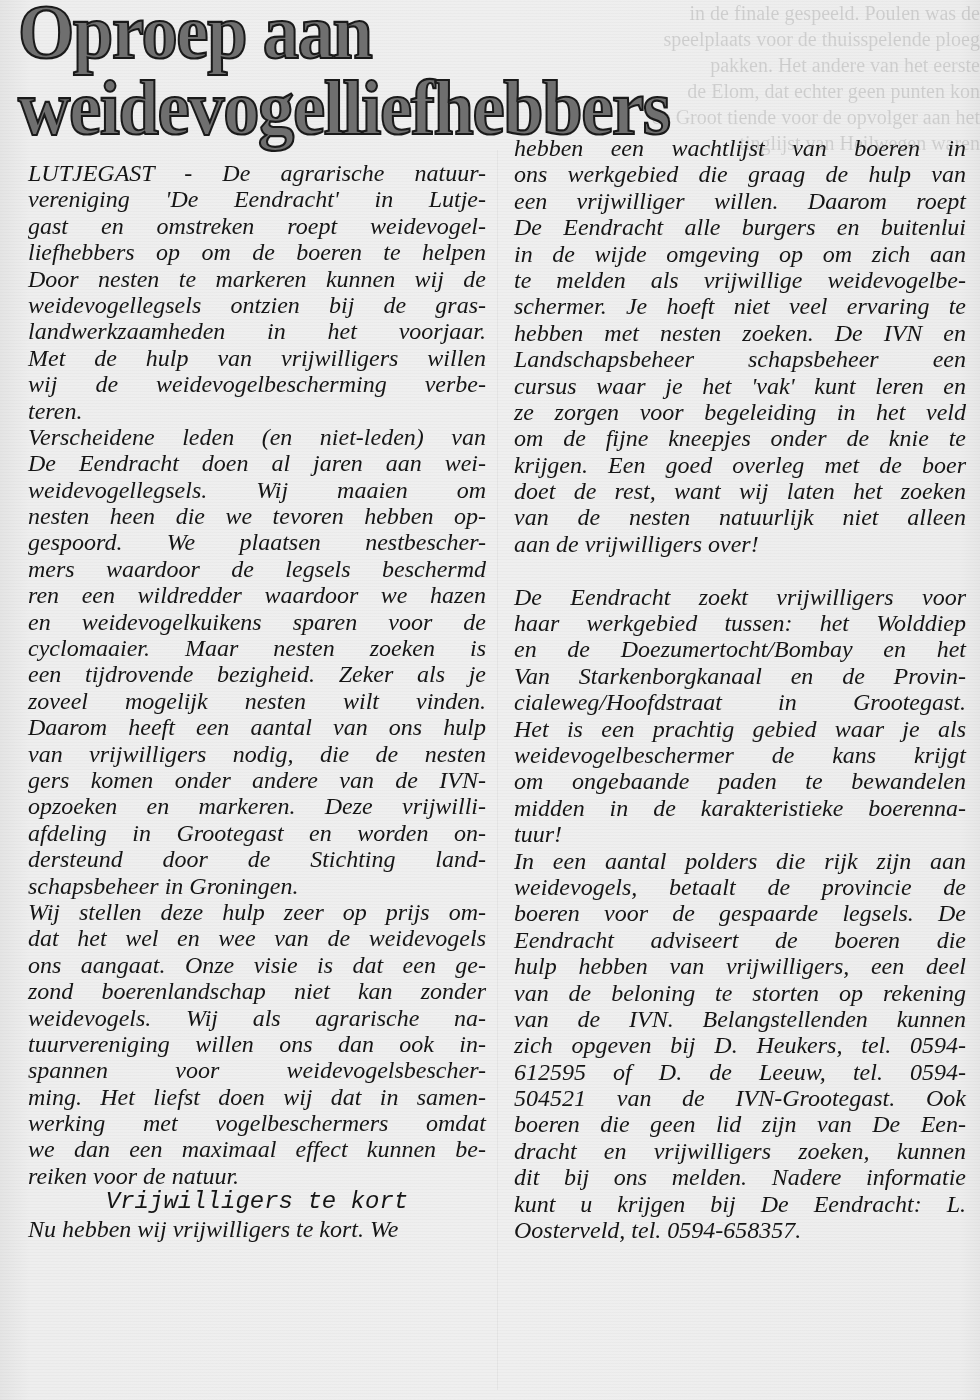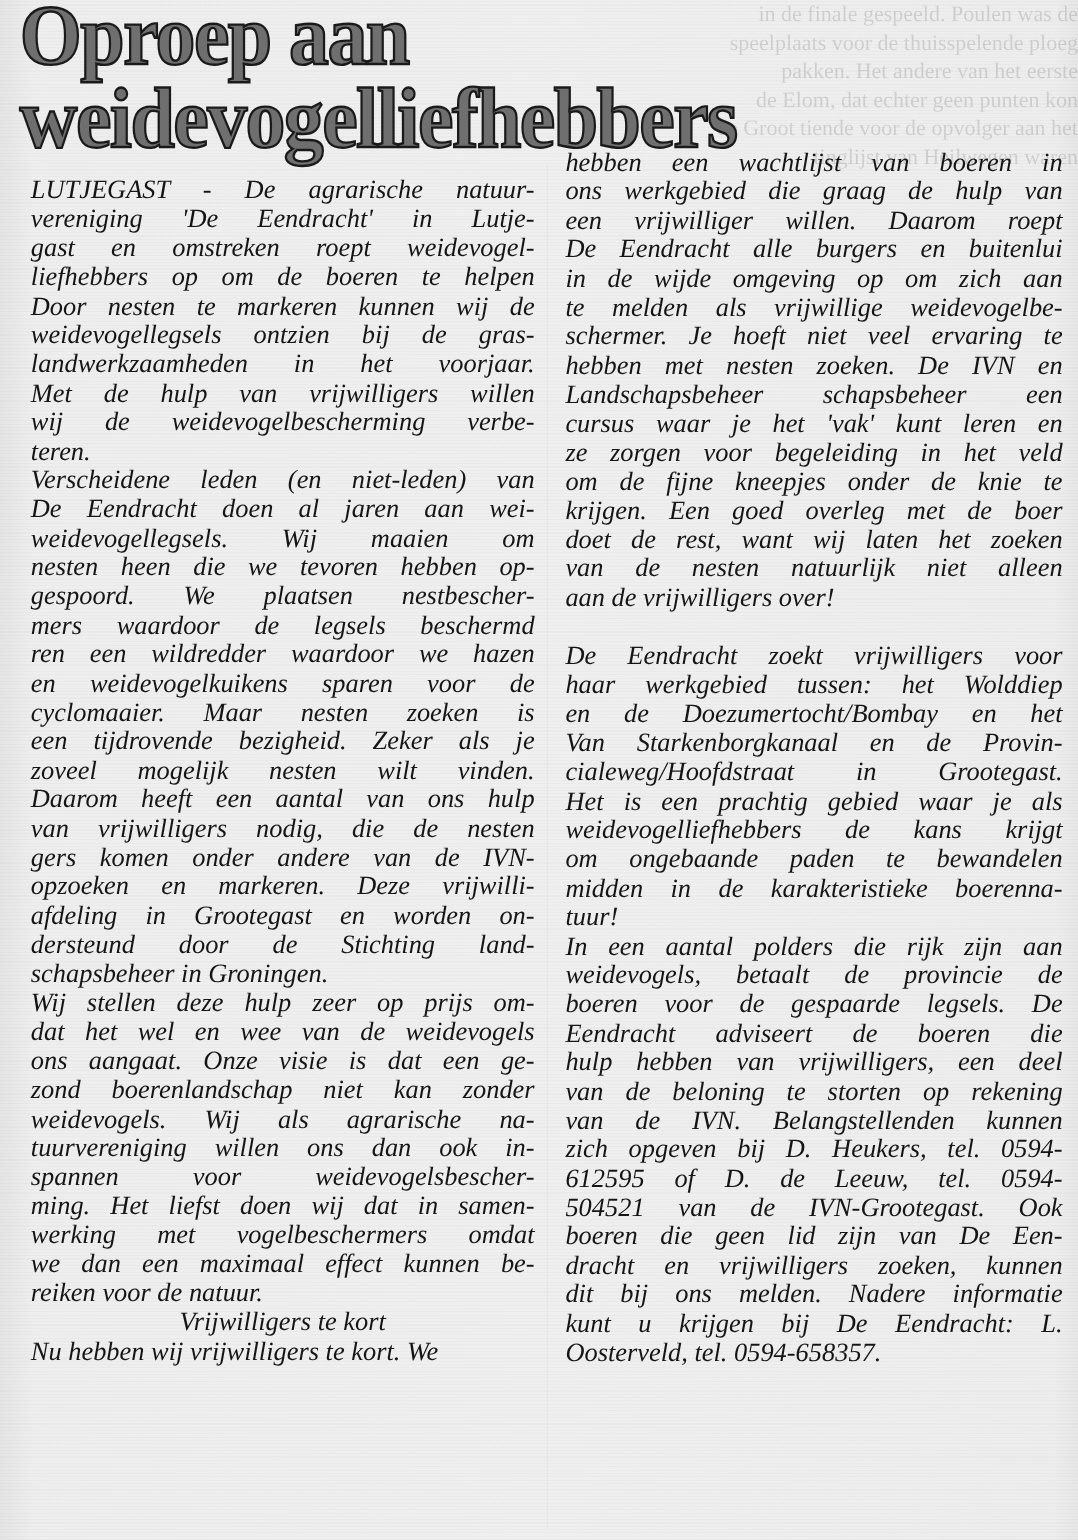--- a/index.html
+++ b/index.html
@@ -81,20 +81,21 @@
       text-align: justify;
       text-align-last: justify;
       height: 26.4px;
       overflow: visible;
     }
     .line.last {
       text-align-last: left;
     }
     .line.center {
       text-align-last: center;
+      font-family: Liberation Mono, monospace;
     }
     .gap {
       display: block;
       height: 26.4px;
     }
     .col-gutter {
       position: absolute;
       left: 497px;
       top: 150px;
       width: 1px;
@@ -183,21 +184,21 @@
     <span class="line">doet de rest, want wij laten het zoeken</span>
     <span class="line">van de nesten natuurlijk niet alleen</span>
     <span class="line last">aan de vrijwilligers over!</span>
     <span class="gap"></span>
     <span class="line">De Eendracht zoekt vrijwilligers voor</span>
     <span class="line">haar werkgebied tussen: het Wolddiep</span>
     <span class="line">en de Doezumertocht/Bombay en het</span>
     <span class="line">Van Starkenborgkanaal en de Provin-</span>
     <span class="line">cialeweg/Hoofdstraat in Grootegast.</span>
     <span class="line">Het is een prachtig gebied waar je als</span>
-    <span class="line">weidevogelliefhebbers de kans krijgt</span>
+    <span class="line">weidevogelbeschermer de kans krijgt</span>
     <span class="line">om ongebaande paden te bewandelen</span>
     <span class="line">midden in de karakteristieke boerenna-</span>
     <span class="line last">tuur!</span>
     <span class="line">In een aantal polders die rijk zijn aan</span>
     <span class="line">weidevogels, betaalt de provincie de</span>
     <span class="line">boeren voor de gespaarde legsels. De</span>
     <span class="line">Eendracht adviseert de boeren die</span>
     <span class="line">hulp hebben van vrijwilligers, een deel</span>
     <span class="line">van de beloning te storten op rekening</span>
     <span class="line">van de IVN. Belangstellenden kunnen</span>

